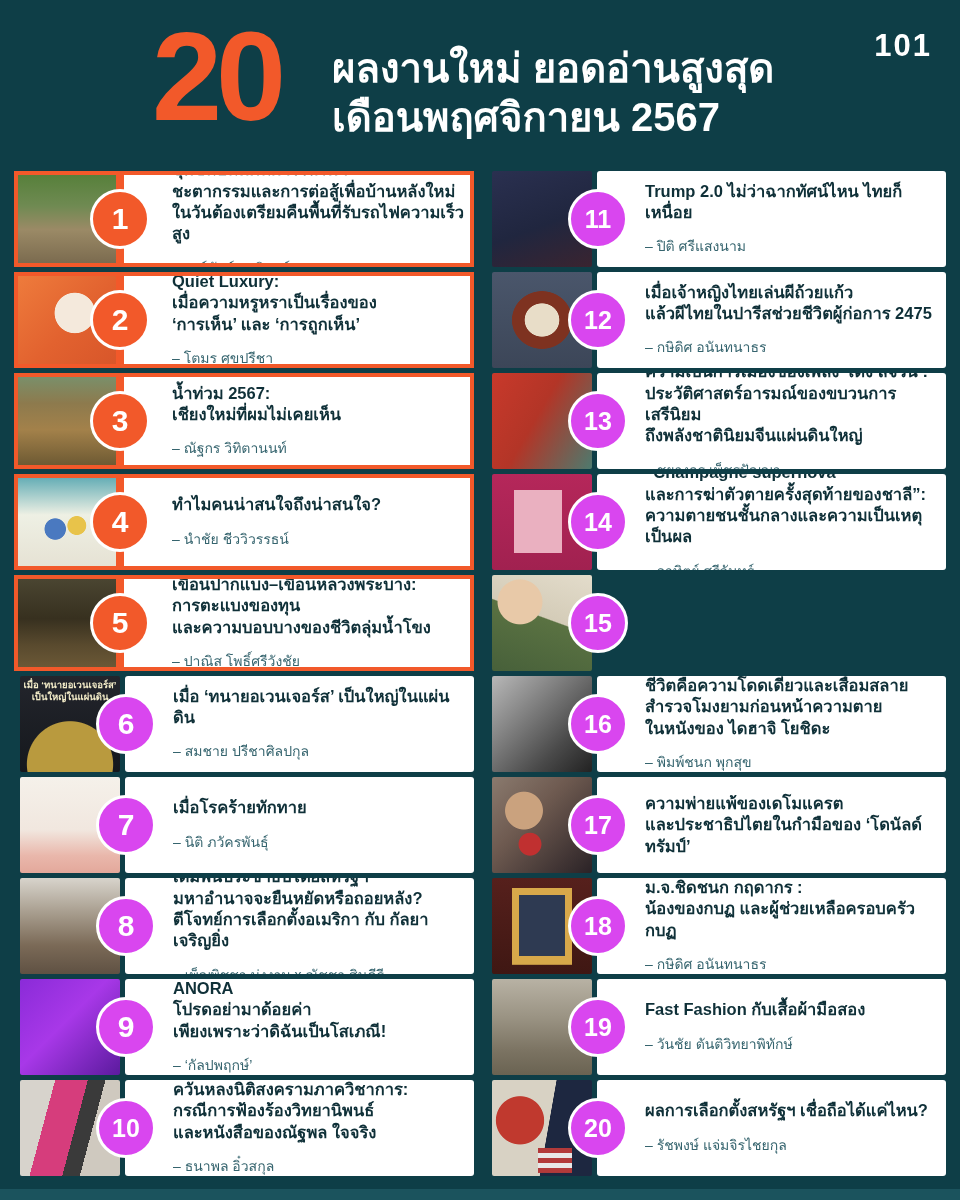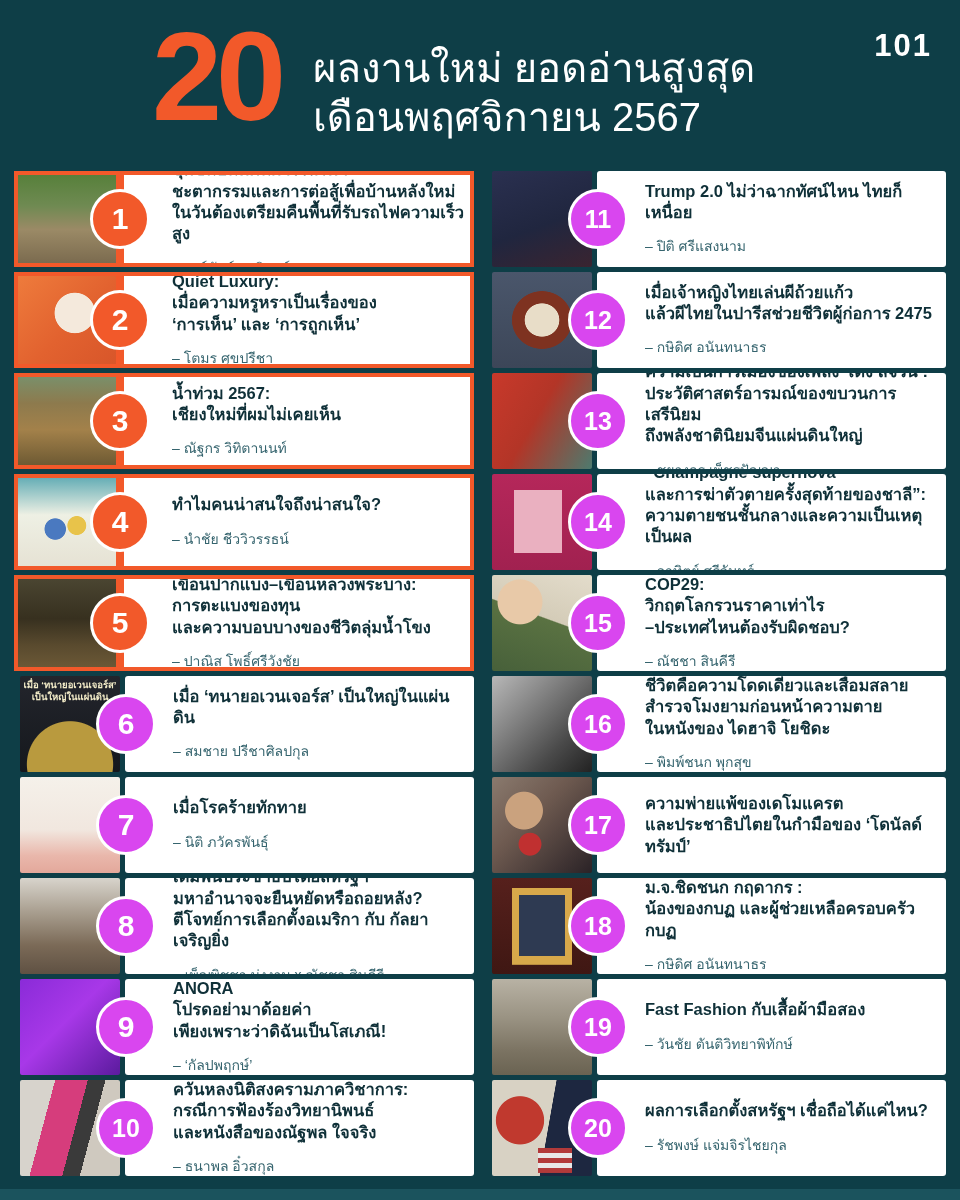--- a/index.html
+++ b/index.html
@@ -8,21 +8,21 @@
     background:#0e3e47;
     font-family:"Liberation Sans","DejaVu Sans",sans-serif;
   }
   
   .header{position:relative;height:171px;}
   .num20{
     position:absolute;left:152px;top:14px;
     font-size:126px;font-weight:900;letter-spacing:-6px;line-height:1;
     color:#f2592a;
   }
-  .htitle{position:absolute;left:313px;top:44px;color:#ffffff;font-weight:normal;
+  .htitle{position:absolute;left:332px;top:44px;color:#ffffff;font-weight:bold;
     font-size:40px;line-height:1.22;}
   .logo{
     position:absolute;right:28px;top:28px;color:#ffffff;
     font-size:31px;font-weight:900;letter-spacing:2px;
   }
   
   .main{
     display:grid;grid-template-columns:1fr 1fr;column-gap:12px;
     padding:0 14px;
   }
@@ -237,26 +237,20 @@
 และการฆ่าตัวตายครั้งสุดท้ายของชาลี”:
 ความตายชนชั้นกลางและความเป็นเหตุเป็นผล</div>
       <div class="author">– อาทิตย์ ศรีจันทร์</div>
     </div>
   </div>
       <div class="row">
     <div class="thumb" style="background: radial-gradient(circle at 28% 28%, rgb(232, 201, 168) 0px, rgb(232, 201, 168) 22%, rgba(0, 0, 0, 0) 23%), linear-gradient(200deg, rgb(227, 220, 203) 0%, rgb(212, 204, 184) 45%, rgb(90, 114, 66) 46%, rgb(71, 96, 58) 100%);">
       
     </div>
     <div class="badge two">15</div>
-    <div class="card">
-      <div class="title">COP29:
-วิกฤตโลกรวนราคาเท่าไร
-–ประเทศไหนต้องรับผิดชอบ?</div>
-      <div class="author">– ณัชชา สินคีรี</div>
-    </div>
   </div>
       <div class="row">
     <div class="thumb" style="background: linear-gradient(135deg, rgb(184, 184, 184) 0%, rgb(138, 138, 138) 30%, rgb(74, 74, 74) 70%, rgb(34, 34, 34) 100%);">
       
     </div>
     <div class="badge two">16</div>
     <div class="card">
       <div class="title">ชีวิตคือความโดดเดี่ยวและเสื่อมสลาย
 สำรวจโมงยามก่อนหน้าความตาย
 ในหนังของ ไดฮาจิ โยชิดะ</div>

